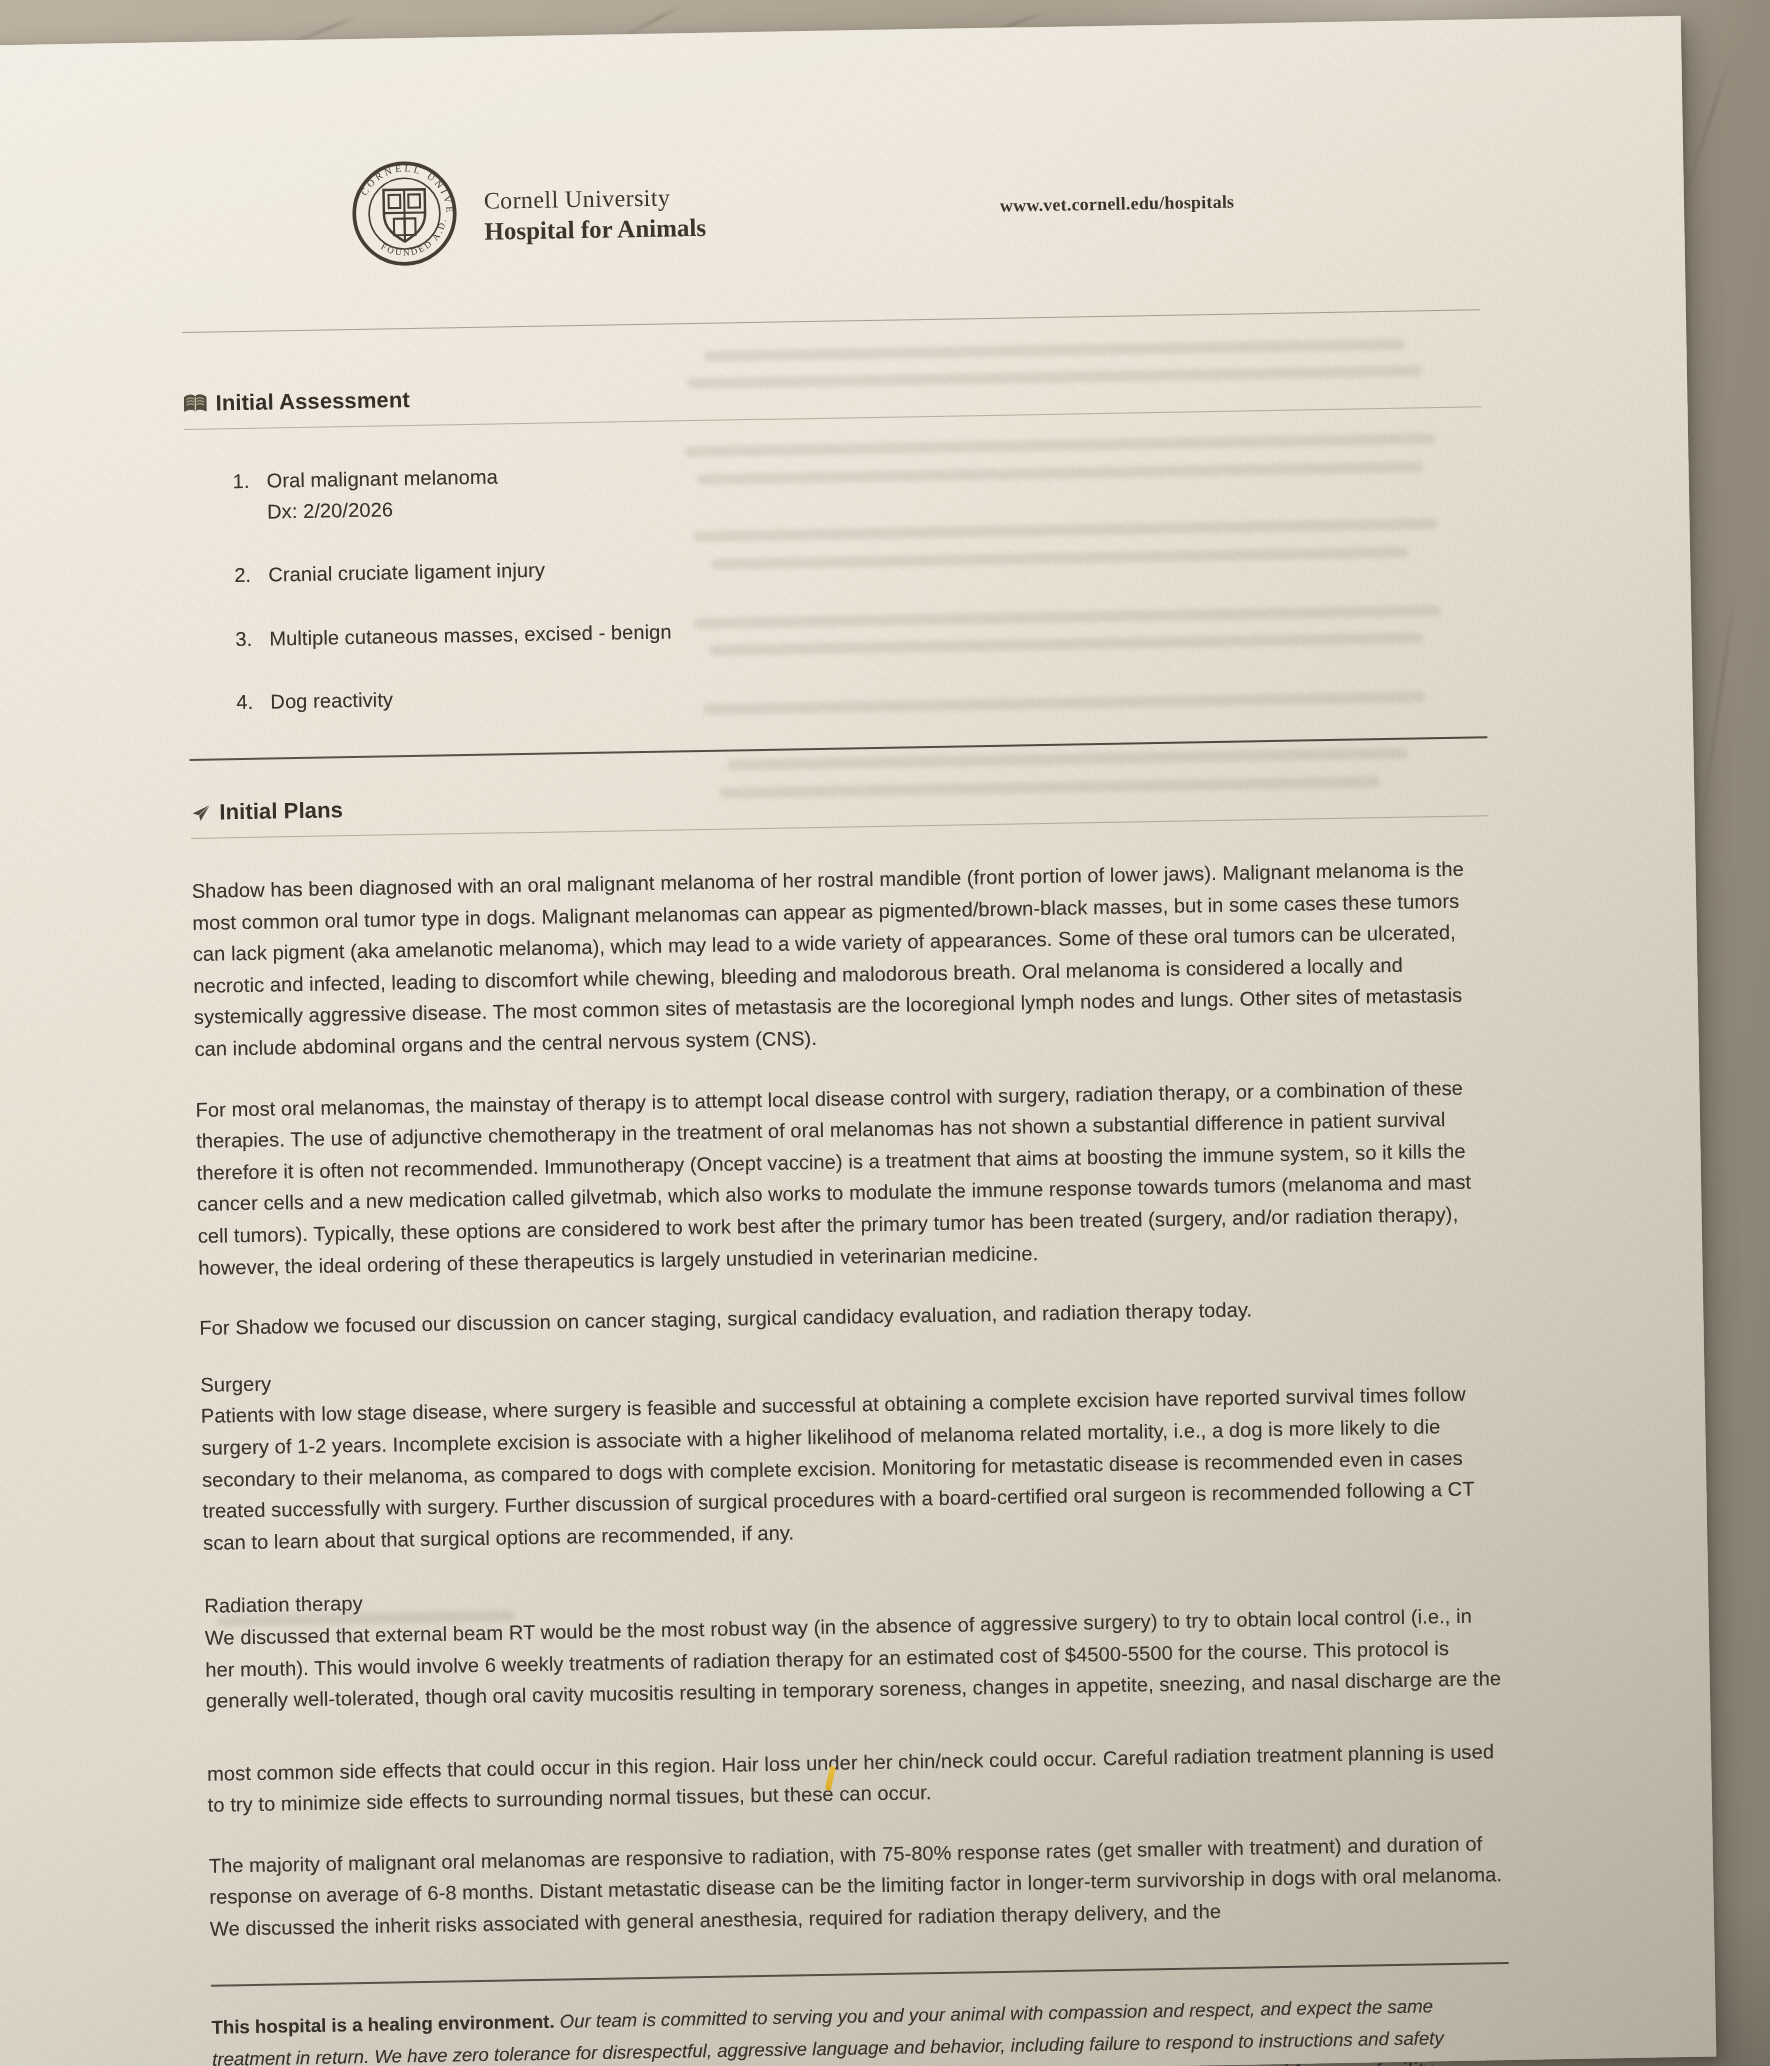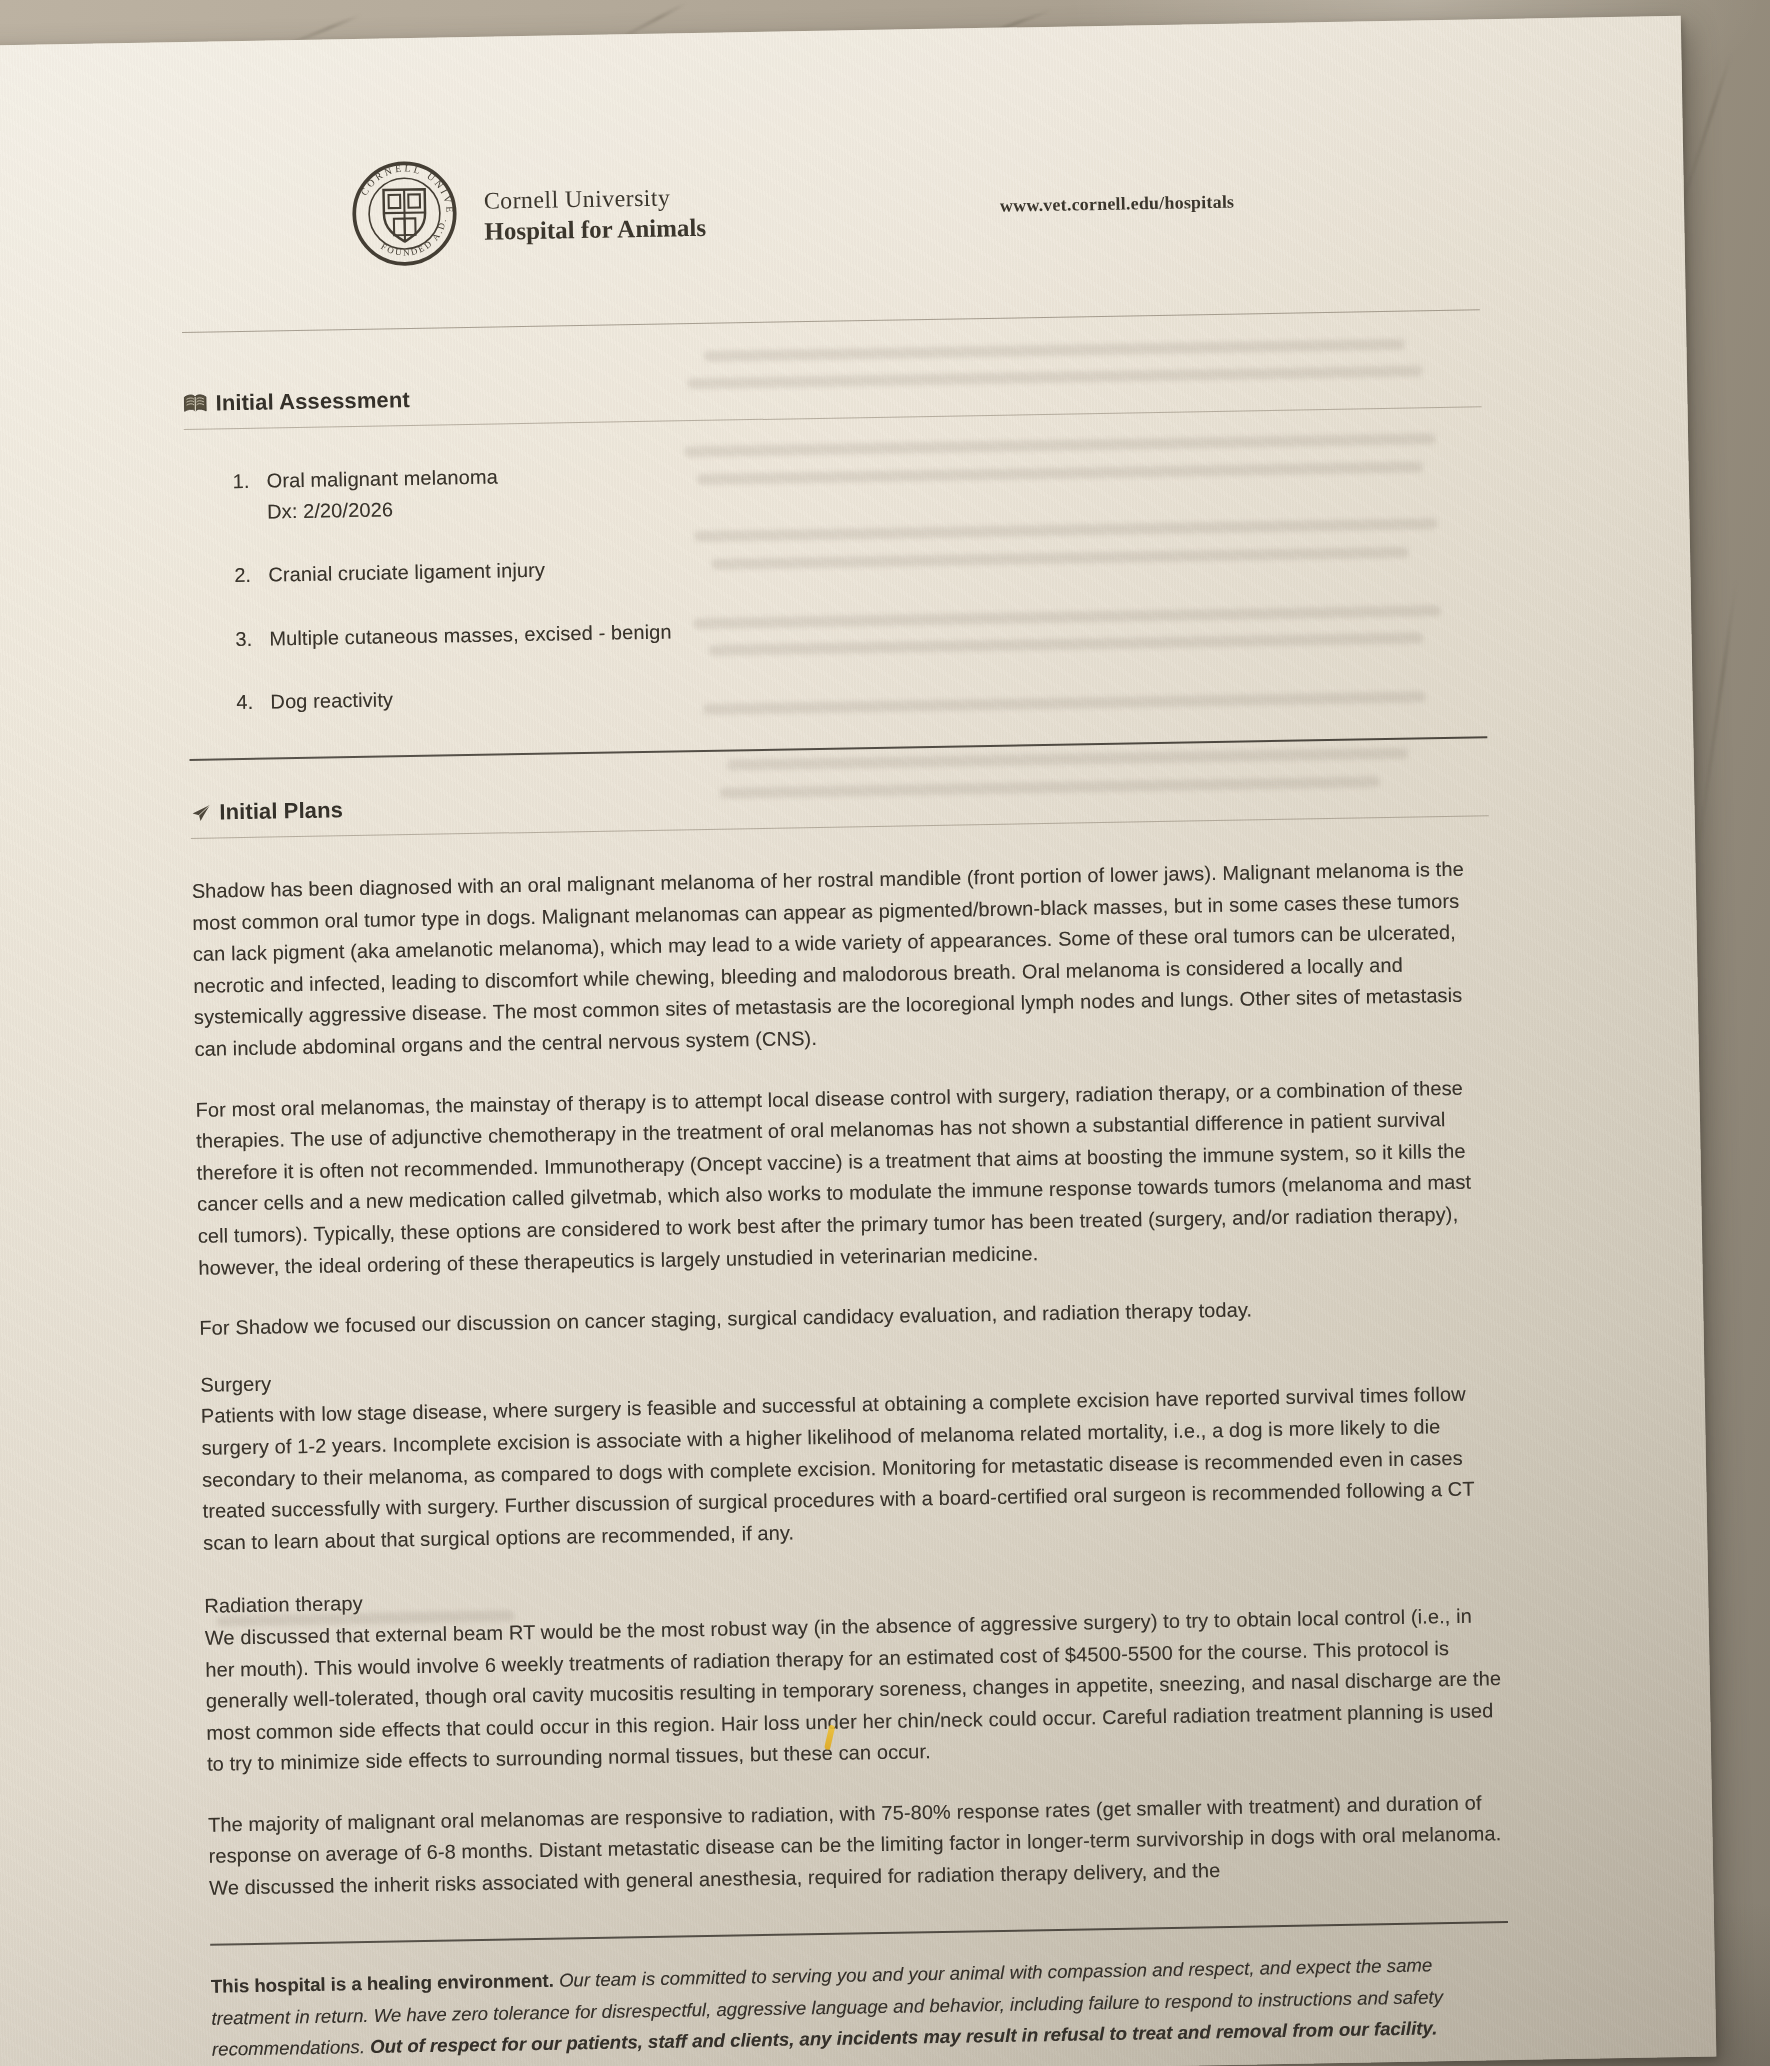--- a/index.html
+++ b/index.html
@@ -46,21 +46,21 @@
 
   ol.assess{list-style:none;margin:37px 0 0 0;padding:0 0 0 48px;}
   ol.assess li{display:flex;margin-bottom:32px;}
   ol.assess li:last-child{margin-bottom:0;}
   ol.assess .num{width:34px;flex:0 0 auto;}
   ol.assess .itext{line-height:1.56;}
 
   .subhead{margin-top:25px;}
   .tight{margin-top:0;}
 
-  .fleckword{position:relative;display:inline-block;}
+  .fleckword{position:relative;display:inline-block;margin-top:41px;}
   .fleckword::after{content:"";position:absolute;left:40%;top:58%;width:6.2px;height:25px;
     background:linear-gradient(175deg,#ecc23a,#dfa81d);border-radius:4.1px 6.6px 5px 7.4px;
     transform:rotate(14deg);opacity:.92;}
 
   .notice{margin-top:25px;font-size:18.6px;line-height:1.7;color:#34302a;text-shadow:0 0 0.4px rgba(65,58,48,.35);}
   .notice .lead{font-weight:bold;}
   .notice .mid{font-style:italic;}
   .notice .emph{font-weight:bold;font-style:italic;}
 
   .pagefooter{margin-top:30px;text-align:center;font-size:20.7px;color:#35302a;letter-spacing:0.2px;}

